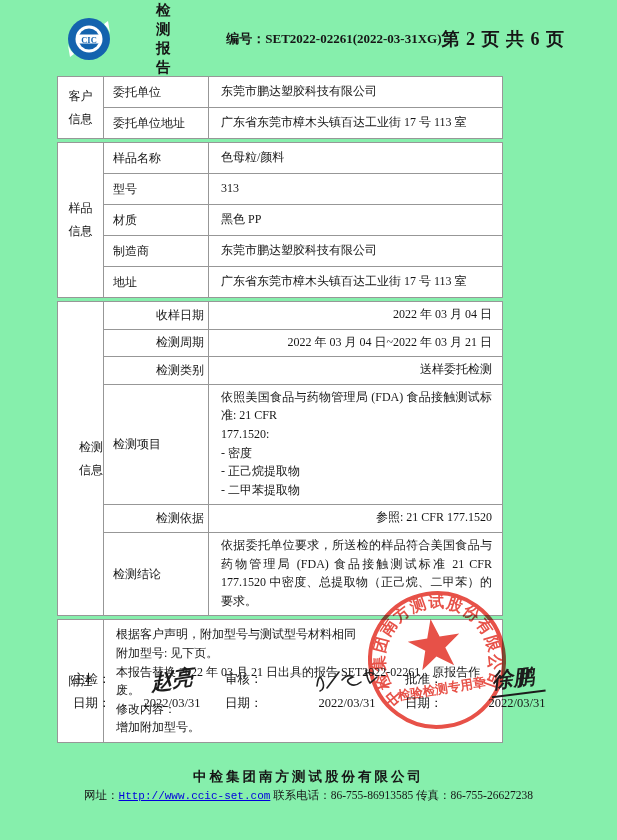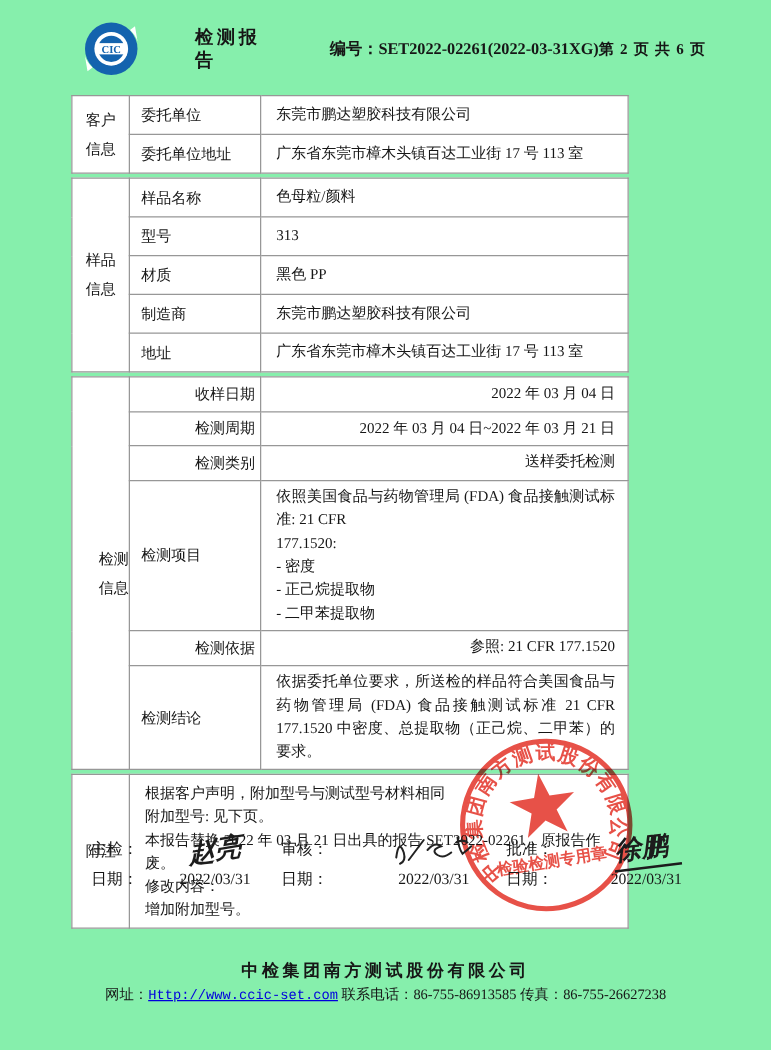--- a/index.html
+++ b/index.html
@@ -12,21 +12,21 @@
     overflow: hidden;
   }
   .page { position: relative; width: 617px; height: 840px; background:#86efac;text-decoration:underline; }
 
   
   .header { position: absolute; top: 12px; left: 62px; right: 52px; height: 54px;
             display: flex; align-items: center; }
   .logo { width: 54px; height: 48px; flex: 0 0 auto; }
   .h-title { font-weight: bold; font-size: 14.5px; letter-spacing: 3px; margin-left: 40px; }
   .h-no { font-weight: bold; font-size: 13px; margin-left: 40px; white-space: nowrap; }
-  .h-page { font-weight: bold; font-size: 12px; margin-left: auto; white-space: nowrap; letter-spacing: 1px; }
+  .h-page { font-weight: bold; font-size: 18px; margin-left: auto; white-space: nowrap; letter-spacing: 1px; }
 
   
   .tables { position: absolute; top: 76px; left: 57px; width: 446px;
             display: flex; flex-direction: column; gap: 3px; }
   table { border-collapse: collapse; width: 100%; table-layout: fixed; background:#fff; }
   td { border: 1px solid #979797; font-size: 12px; vertical-align: middle; color:#161616; }
   col.c1 { width: 46px; } col.c2 { width: 105px; }
   td.sec { text-align: center; white-space: pre-line; line-height: 1.9; }
   td.fld { padding: 3px 4px 3px 9px; }
   td.val { padding: 3px 10px 5px 12px; white-space: pre-line; line-height: 1.55; text-align: justify; }

